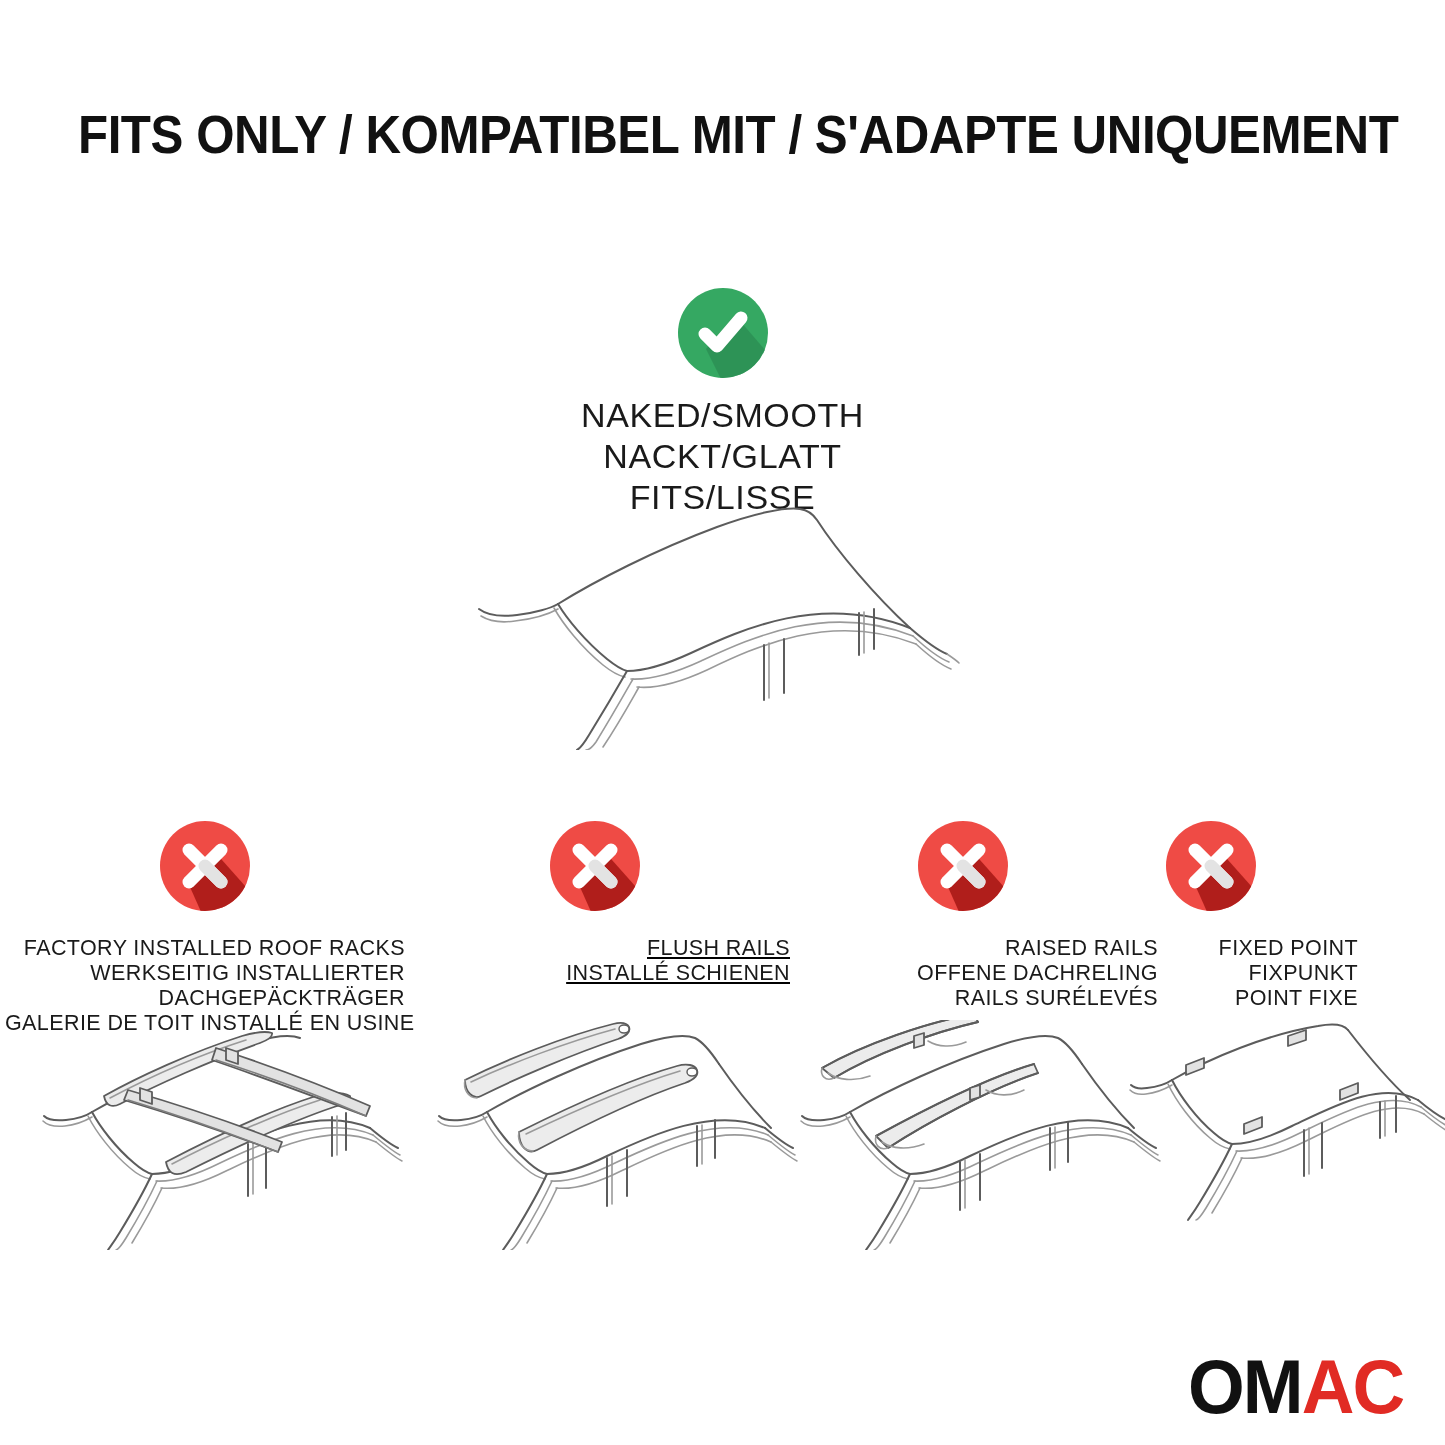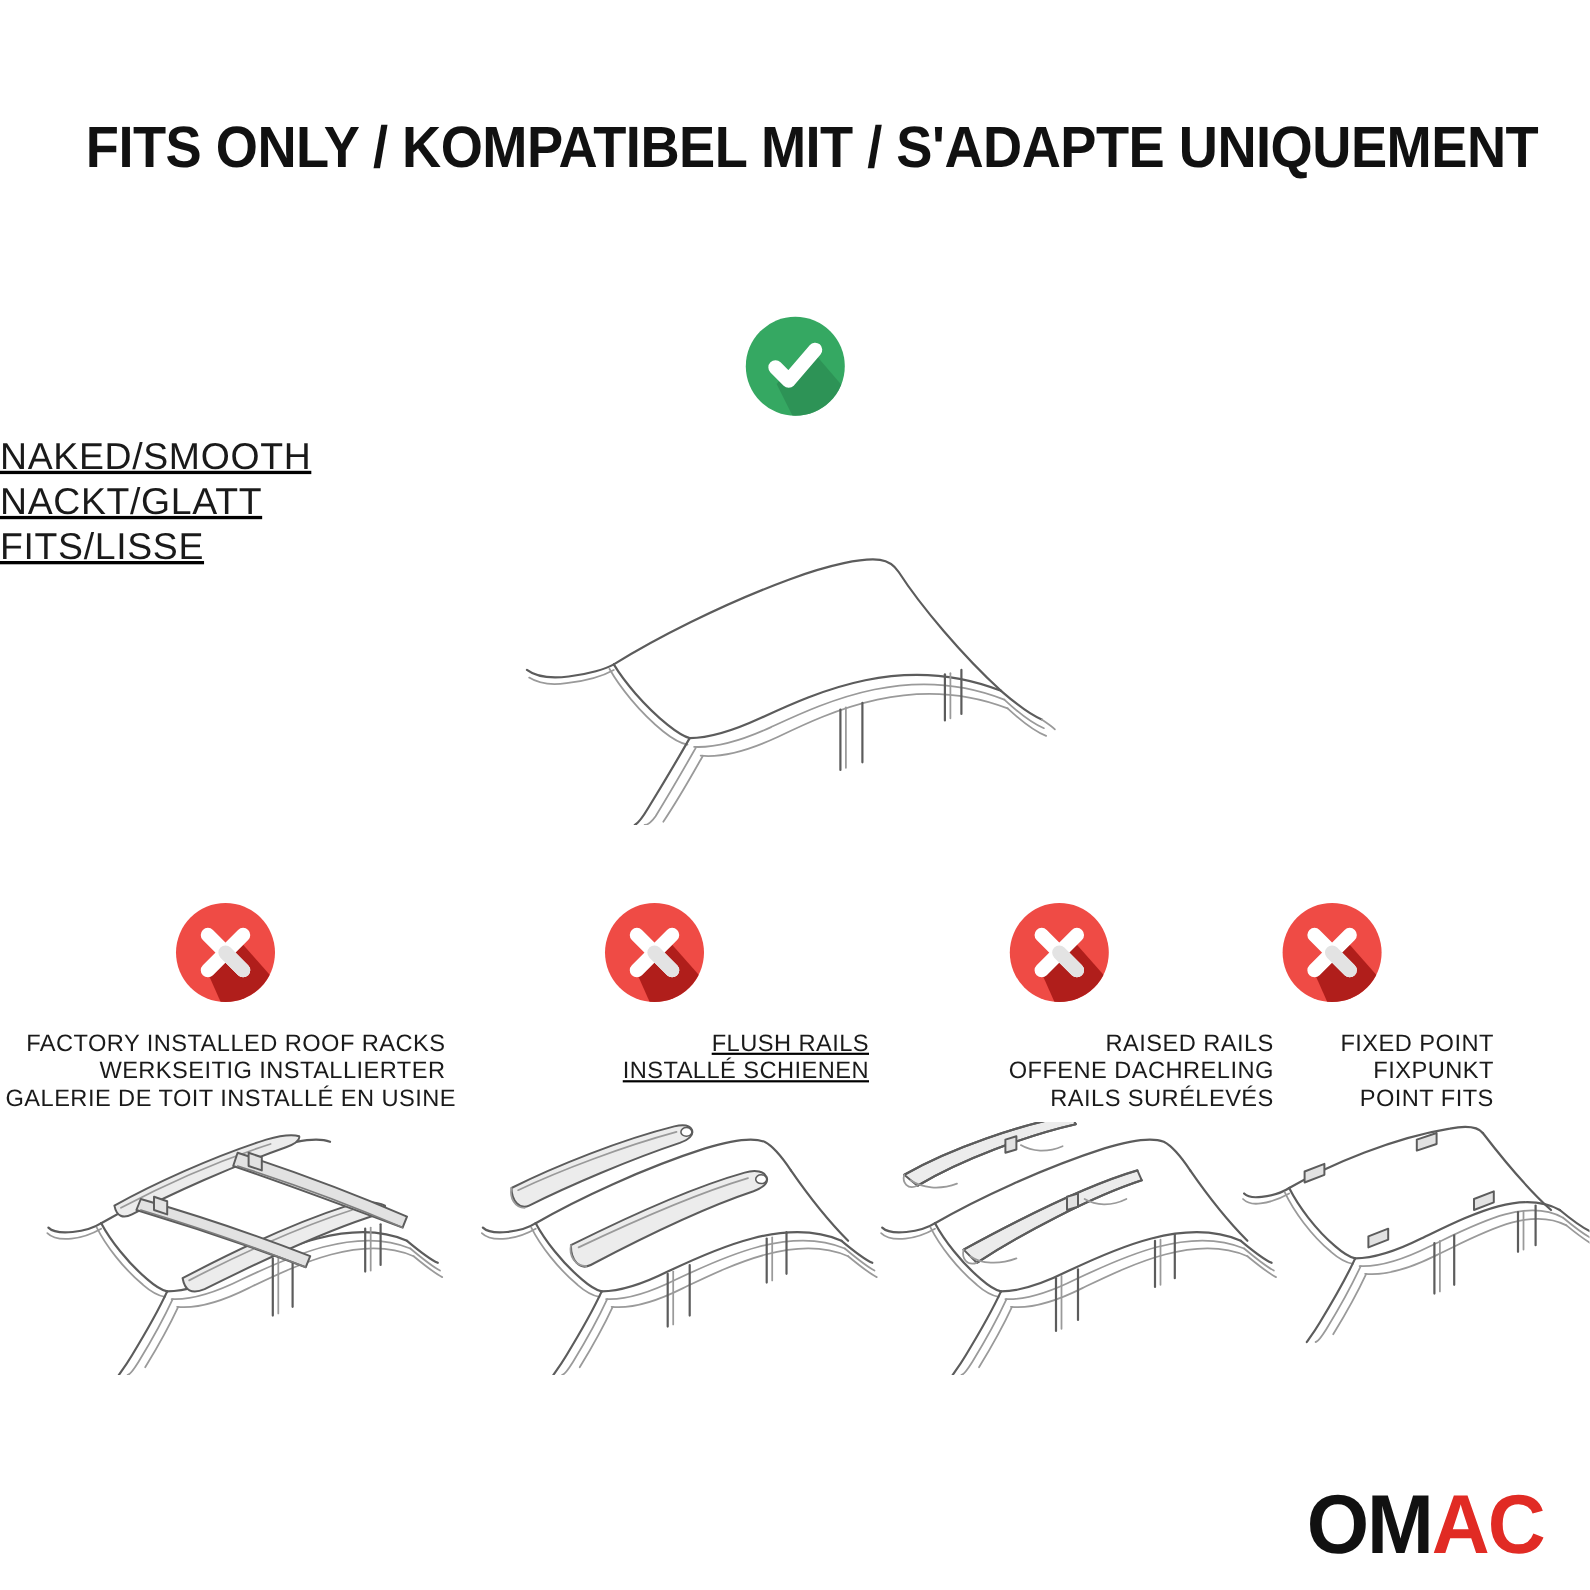--- a/index.html
+++ b/index.html
@@ -23,21 +23,21 @@
     color:#111111;
     transform:scaleX(0.93);
     transform-origin:left center;
     white-space:nowrap;
   }
 
   
   #fits-block{
     position:absolute;
     left:0; top:285px; width:1445px;
-    text-decoration:underline;
+    text-align:center;
   }
   .check-icon{ display:block; margin:0 auto; }
 
   .fits-labels{
     margin-top:14px;
     font-size:34px;
     line-height:1.21;
     letter-spacing:0.6px;
     color:#1a1a1a;
     font-weight:normal;
@@ -191,20 +191,21 @@
         <g clip-path="url(#rclip0)">
           <path d="M32 32 L64 64" stroke="#ffffff" stroke-width="13" stroke-linecap="round"></path>
           <path d="M64 32 L32 64" stroke="#ffffff" stroke-width="13" stroke-linecap="round"></path>
           <path d="M48 48 L64 64" stroke="#e3e3e3" stroke-width="13" stroke-linecap="round"></path>
         </g>
       </svg>
     </div>
     <div class="col-labels">
       <div>FACTORY INSTALLED ROOF RACKS</div>
       <div>WERKSEITIG INSTALLIERTER</div>
+      <div>DACHGEPÄCKTRÄGER</div>
       <div>GALERIE DE TOIT INSTALLÉ EN USINE</div>
     </div>
   </div>
 
   <div class="col-art art" id="art-0">
     <svg width="400" height="230" viewBox="0 0 400 230">
 
       <path class="ln" d="M72 92 C 110 70 170 42 226 24 C 252 16 270 14 280 18"></path>
       <path class="ln" d="M72 92 C 66 96 56 99 46 100 C 36 101 28 100 24 96"></path>
       <path class="ln-soft" d="M72 97 C 65 101 55 105 45 106 C 35 107 27 105 23 101"></path>
@@ -400,21 +401,21 @@
         <g clip-path="url(#rclip3)">
           <path d="M32 32 L64 64" stroke="#ffffff" stroke-width="13" stroke-linecap="round"></path>
           <path d="M64 32 L32 64" stroke="#ffffff" stroke-width="13" stroke-linecap="round"></path>
           <path d="M48 48 L64 64" stroke="#e3e3e3" stroke-width="13" stroke-linecap="round"></path>
         </g>
       </svg>
     </div>
     <div class="col-labels">
       <div>FIXED POINT</div>
       <div>FIXPUNKT</div>
-      <div>POINT FITS</div>
+      <div>POINT FIXE</div>
     </div>
   </div>
 
   <div class="col-art art" id="art-3">
     <svg width="330" height="230" viewBox="0 0 330 230">
       <path class="ln" d="M44 60 C 82 38 140 14 190 6 C 206 3 216 5 220 10"></path>
       <path class="ln" d="M44 60 C 38 64 28 67 19 68 C 12 69 6 68 3 65"></path>
       <path class="ln-soft" d="M44 65 C 37 69 27 73 18 74 C 11 75 5 73 2 70"></path>
       <path class="ln" d="M44 60 C 52 76 68 98 86 113 C 94 120 100 123 104 124"></path>
       <path class="ln-soft" d="M40 64 C 48 81 64 103 82 118 C 90 125 97 128 102 129"></path>

